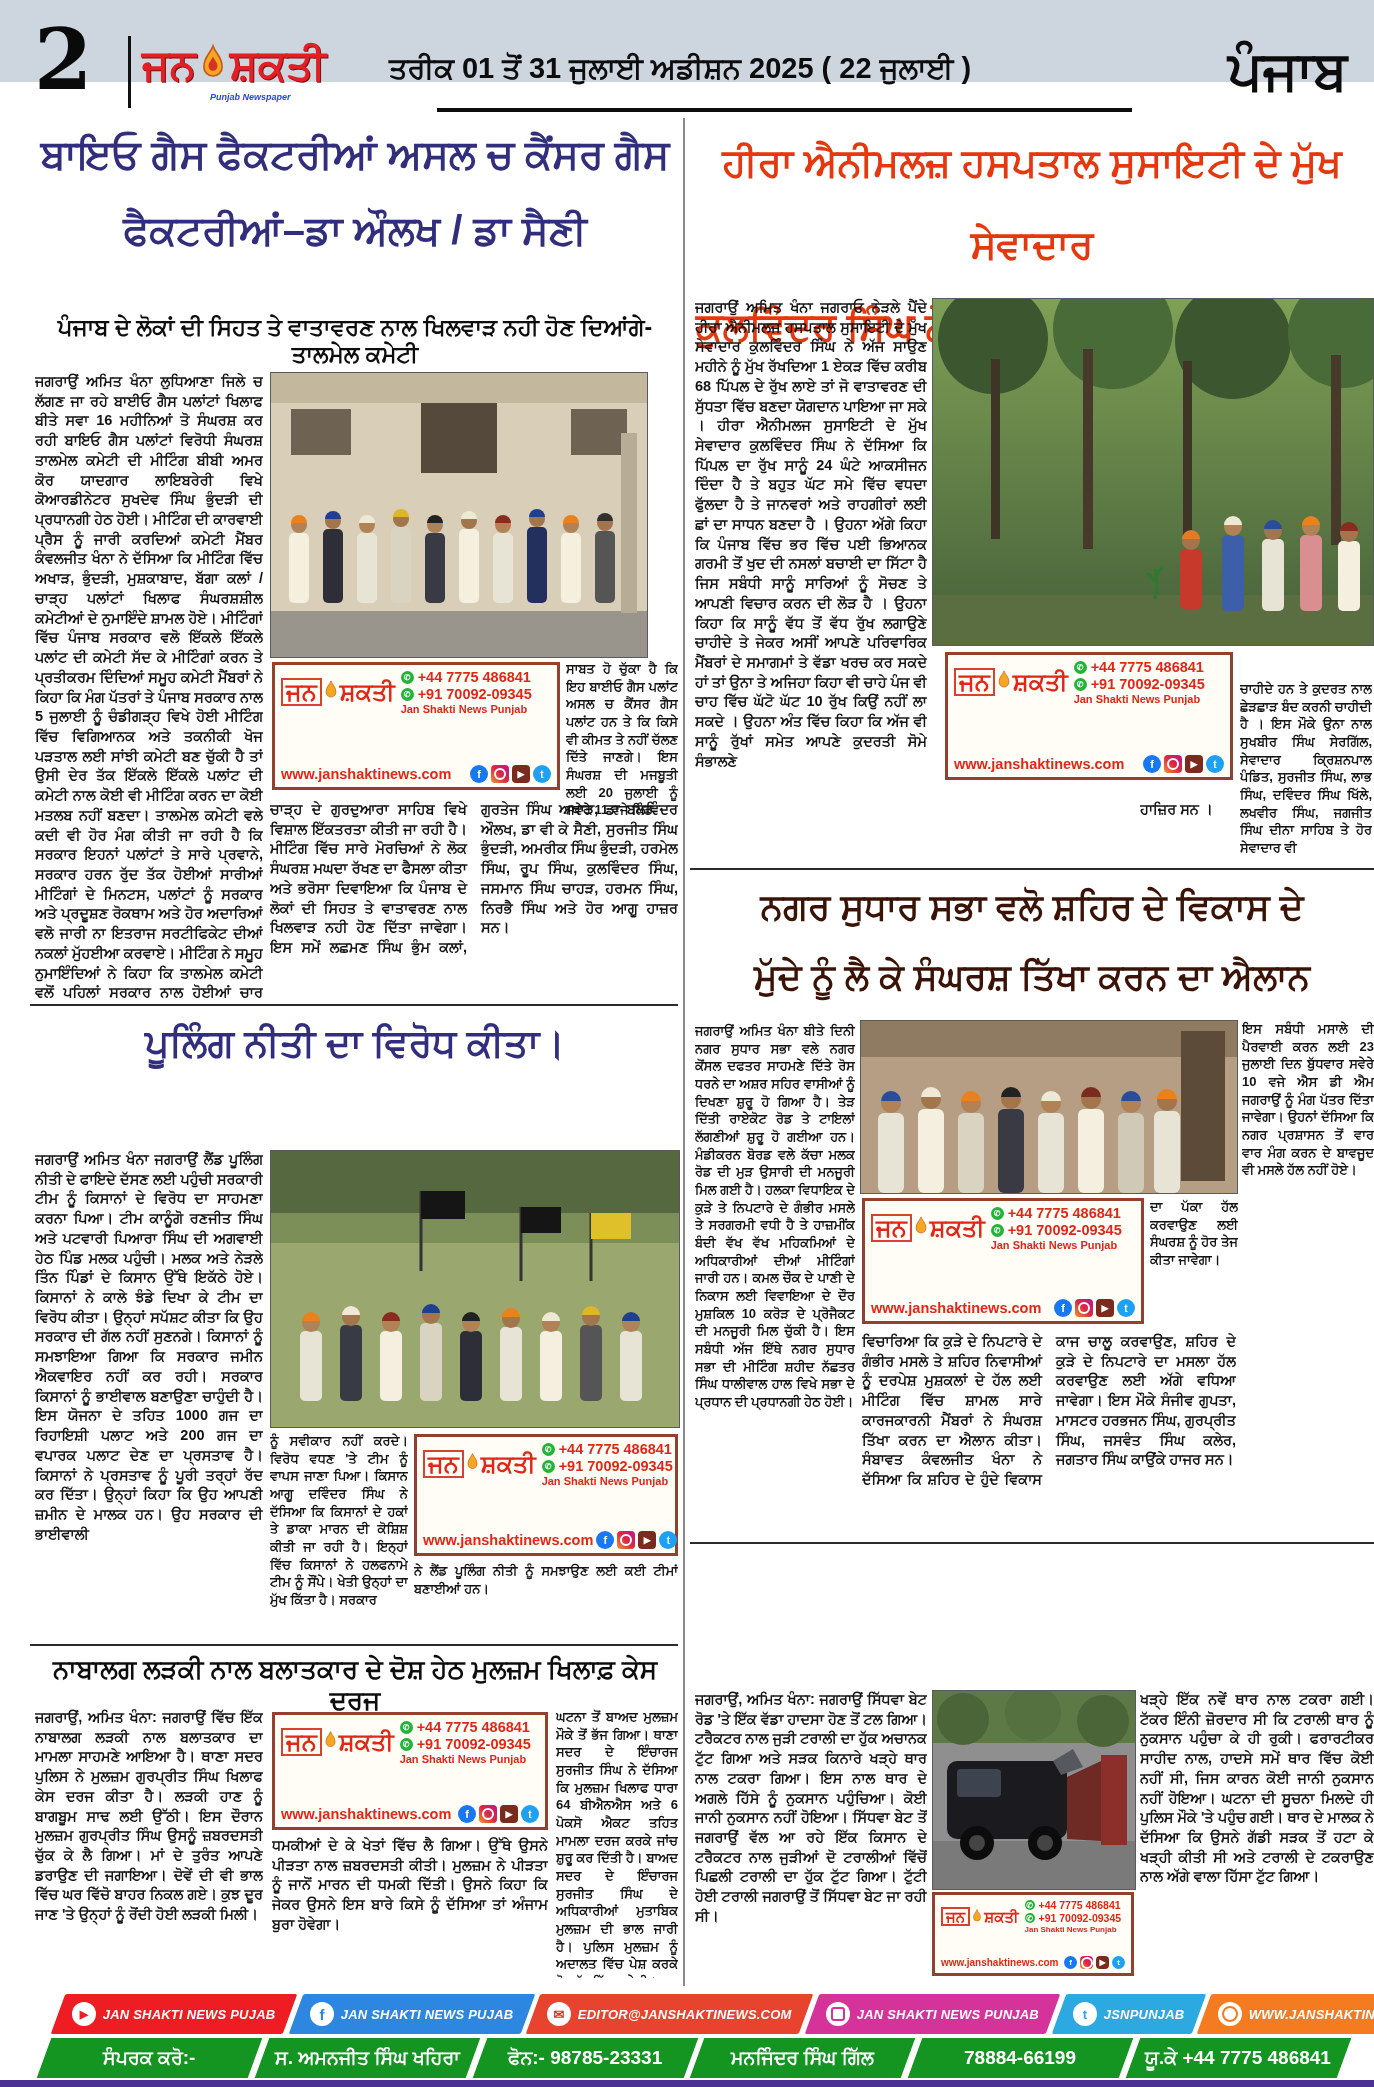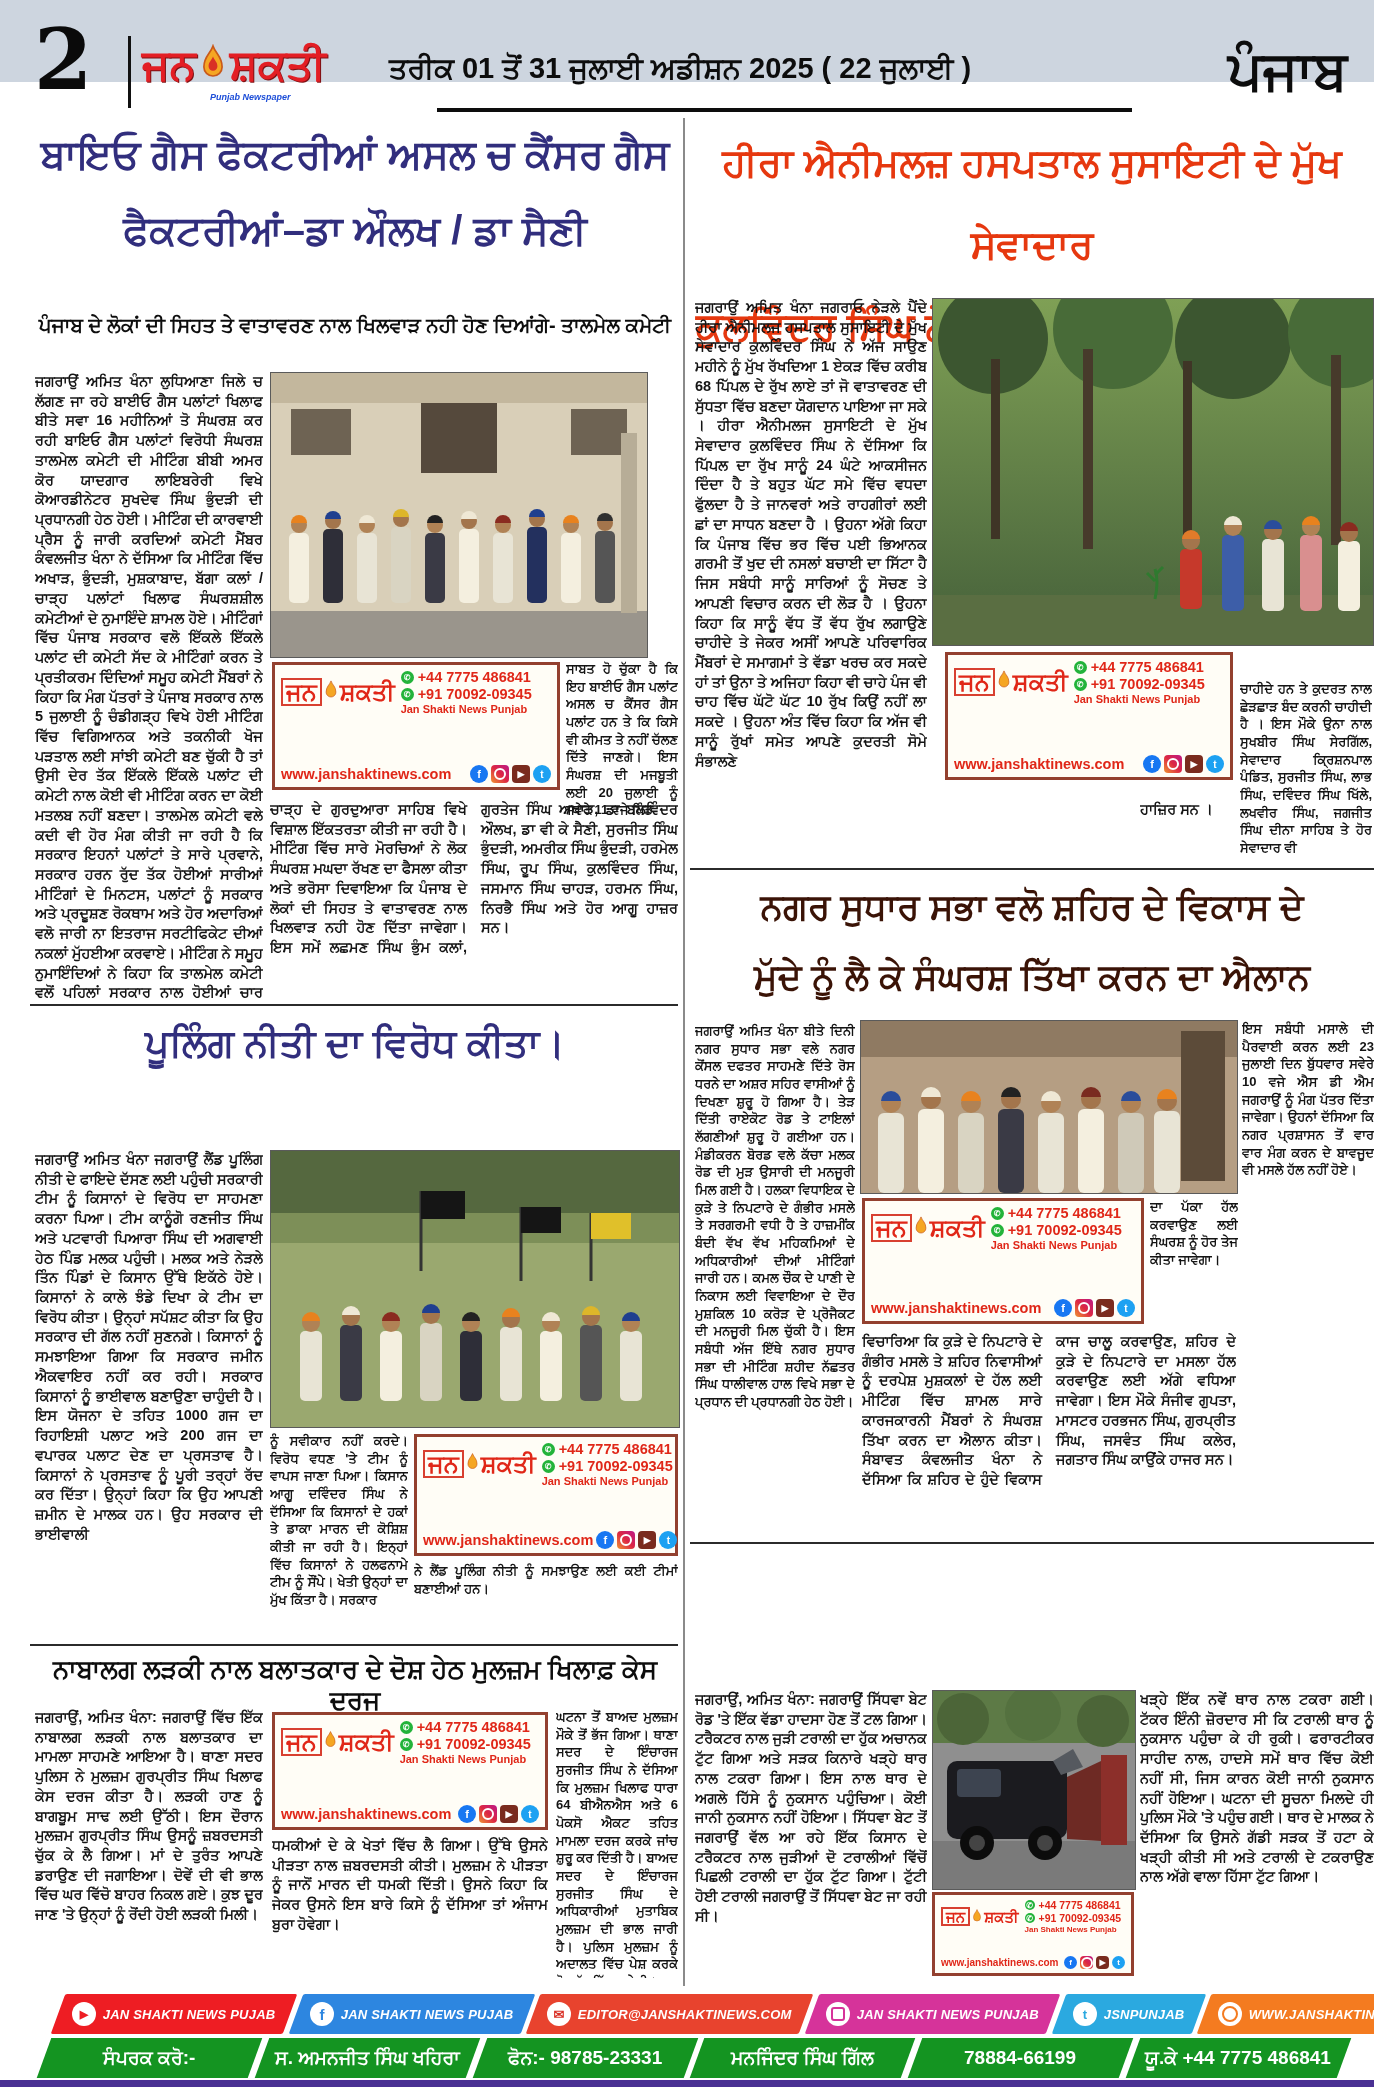--- a/index.html
+++ b/index.html
@@ -92,21 +92,21 @@
   <div class="abs logo-sub">Punjab Newspaper</div>
   <div class="abs dateline">ਤਰੀਕ 01 ਤੋਂ 31 ਜੁਲਾਈ ਅਡੀਸ਼ਨ 2025 ( 22 ਜੁਲਾਈ )</div>
   <div class="abs date-rule"></div>
   <div class="abs region">ਪੰਜਾਬ</div>
   <div class="abs vrule"></div>
 
   <div class="abs hl h-navy" style="left:30px;top:116px;width:650px;font-size:40px;line-height:76px;">
     <span class="l">ਬਾਇਓ ਗੈਸ ਫੈਕਟਰੀਆਂ ਅਸਲ ਚ ਕੈਂਸਰ ਗੈਸ</span>
     <span class="l">ਫੈਕਟਰੀਆਂ–ਡਾ ਔਲਖ / ਡਾ ਸੈਣੀ</span>
   </div>
-  <div class="abs hl h-black" style="left:30px;top:314px;width:650px;font-size:20px;">ਪੰਜਾਬ ਦੇ ਲੋਕਾਂ ਦੀ ਸਿਹਤ ਤੇ ਵਾਤਾਵਰਣ ਨਾਲ ਖਿਲਵਾੜ ਨਹੀ ਹੋਣ ਦਿਆਂਗੇ- ਤਾਲਮੇਲ ਕਮੇਟੀ</div>
+  <div class="abs hl h-black" style="left:30px;top:314px;width:650px;font-size:23px;">ਪੰਜਾਬ ਦੇ ਲੋਕਾਂ ਦੀ ਸਿਹਤ ਤੇ ਵਾਤਾਵਰਣ ਨਾਲ ਖਿਲਵਾੜ ਨਹੀ ਹੋਣ ਦਿਆਂਗੇ- ਤਾਲਮੇਲ ਕਮੇਟੀ</div>
   <div class="abs txt" style="left:35px;top:372px;width:228px;height:628px;">ਜਗਰਾਉਂ ਅਮਿਤ ਖੰਨਾ ਲੁਧਿਆਣਾ ਜਿਲੇ ਚ ਲੱਗਣ ਜਾ ਰਹੇ ਬਾਈਓ ਗੈਸ ਪਲਾਂਟਾਂ ਖਿਲਾਫ ਬੀਤੇ ਸਵਾ 16 ਮਹੀਨਿਆਂ ਤੋ ਸੰਘਰਸ਼ ਕਰ ਰਹੀ ਬਾਇਓ ਗੈਸ ਪਲਾਂਟਾਂ ਵਿਰੋਧੀ ਸੰਘਰਸ਼ ਤਾਲਮੇਲ ਕਮੇਟੀ ਦੀ ਮੀਟਿੰਗ ਬੀਬੀ ਅਮਰ ਕੋਰ ਯਾਦਗਾਰ ਲਾਇਬਰੇਰੀ ਵਿਖੇ ਕੋਆਰਡੀਨੇਟਰ ਸੁਖਦੇਵ ਸਿੰਘ ਭੁੰਦੜੀ ਦੀ ਪ੍ਰਧਾਨਗੀ ਹੇਠ ਹੋਈ। ਮੀਟਿੰਗ ਦੀ ਕਾਰਵਾਈ ਪ੍ਰੈਸ ਨੂੰ ਜਾਰੀ ਕਰਦਿਆਂ ਕਮੇਟੀ ਮੈਂਬਰ ਕੰਵਲਜੀਤ ਖੰਨਾ ਨੇ ਦੱਸਿਆ ਕਿ ਮੀਟਿੰਗ ਵਿੱਚ ਅਖਾੜ, ਭੁੰਦੜੀ, ਮੁਸ਼ਕਾਬਾਦ, ਬੱਗਾ ਕਲਾਂ / ਚਾੜ੍ਹ ਪਲਾਂਟਾਂ ਖਿਲਾਫ ਸੰਘਰਸ਼ਸ਼ੀਲ ਕਮੇਟੀਆਂ ਦੇ ਨੁਮਾਇੰਦੇ ਸ਼ਾਮਲ ਹੋਏ। ਮੀਟਿੰਗਾਂ ਵਿੱਚ ਪੰਜਾਬ ਸਰਕਾਰ ਵਲੋ ਇੱਕਲੇ ਇੱਕਲੇ ਪਲਾਂਟ ਦੀ ਕਮੇਟੀ ਸੱਦ ਕੇ ਮੀਟਿੰਗਾਂ ਕਰਨ ਤੇ ਪ੍ਰਤੀਕਰਮ ਦਿੰਦਿਆਂ ਸਮੂਹ ਕਮੇਟੀ ਮੈਂਬਰਾਂ ਨੇ ਕਿਹਾ ਕਿ ਮੰਗ ਪੱਤਰਾਂ ਤੇ ਪੰਜਾਬ ਸਰਕਾਰ ਨਾਲ 5 ਜੁਲਾਈ ਨੂੰ ਚੰਡੀਗੜ੍ਹ ਵਿਖੇ ਹੋਈ ਮੀਟਿੰਗ ਵਿੱਚ ਵਿਗਿਆਨਕ ਅਤੇ ਤਕਨੀਕੀ ਖੋਜ ਪੜਤਾਲ ਲਈ ਸਾਂਝੀ ਕਮੇਟੀ ਬਣ ਚੁੱਕੀ ਹੈ ਤਾਂ ਉਸੀ ਦੇਰ ਤੱਕ ਇੱਕਲੇ ਇੱਕਲੇ ਪਲਾਂਟ ਦੀ ਕਮੇਟੀ ਨਾਲ ਕੋਈ ਵੀ ਮੀਟਿੰਗ ਕਰਨ ਦਾ ਕੋਈ ਮਤਲਬ ਨਹੀਂ ਬਣਦਾ। ਤਾਲਮੇਲ ਕਮੇਟੀ ਵਲੇ ਕਦੀ ਵੀ ਹੋਰ ਮੰਗ ਕੀਤੀ ਜਾ ਰਹੀ ਹੈ ਕਿ ਸਰਕਾਰ ਇਹਨਾਂ ਪਲਾਂਟਾਂ ਤੇ ਸਾਰੇ ਪ੍ਰਵਾਨੇ, ਸਰਕਾਰ ਹਰਨ ਰੁੱਦ ਤੱਕ ਹੋਈਆਂ ਸਾਰੀਆਂ ਮੀਟਿੰਗਾਂ ਦੇ ਮਿਨਟਸ, ਪਲਾਂਟਾਂ ਨੂੰ ਸਰਕਾਰ ਅਤੇ ਪ੍ਰਦੂਸ਼ਣ ਰੋਕਥਾਮ ਅਤੇ ਹੋਰ ਅਦਾਰਿਆਂ ਵਲੋ ਜਾਰੀ ਨਾ ਇਤਰਾਜ ਸਰਟੀਫਿਕੇਟ ਦੀਆਂ ਨਕਲਾਂ ਮੁੱਹਈਆ ਕਰਵਾਏ। ਮੀਟਿੰਗ ਨੇ ਸਮੂਹ ਨੁਮਾਇੰਦਿਆਂ ਨੇ ਕਿਹਾ ਕਿ ਤਾਲਮੇਲ ਕਮੇਟੀ ਵਲੋਂ ਪਹਿਲਾਂ ਸਰਕਾਰ ਨਾਲ ਹੋਈਆਂ ਚਾਰ ਮੀਟਿੰਗਾਂ ਚ</div>
 
   <div class="abs photo" style="left:270px;top:372px;width:376px;height:284px;">
     <svg viewBox="0 0 376 284" preserveAspectRatio="none">
       <rect width="376" height="284" fill="#d9cfb8"></rect>
       <rect width="376" height="30" fill="#c3b79d"></rect>
       <rect x="20" y="36" width="60" height="46" fill="#6e6353"></rect>
       <rect x="150" y="30" width="76" height="70" fill="#55493c"></rect>
       <rect x="300" y="36" width="56" height="46" fill="#6e6353"></rect>
       <rect y="238" width="376" height="46" fill="#9a958c"></rect>
@@ -333,21 +333,21 @@
     <div class="card-bot">
       <span class="web">www.janshaktinews.com</span>
       <span class="sic fb">f</span>
       <span class="sic ig">
           <i></i>
         </span>
       <span class="sic yt">▶</span>
       <span class="sic tw">t</span>
     </div>
   </div>
-  <div class="abs txt" style="left:272px;top:1836px;width:276px;height:142px;font-family:Liberation Serif, serif;">ਧਮਕੀਆਂ ਦੇ ਕੇ ਖੇਤਾਂ ਵਿੱਚ ਲੈ ਗਿਆ। ਉੱਥੇ ਉਸਨੇ ਪੀੜਤਾ ਨਾਲ ਜ਼ਬਰਦਸਤੀ ਕੀਤੀ। ਮੁਲਜ਼ਮ ਨੇ ਪੀੜਤਾ ਨੂੰ ਜਾਨੋਂ ਮਾਰਨ ਦੀ ਧਮਕੀ ਦਿੱਤੀ। ਉਸਨੇ ਕਿਹਾ ਕਿ ਜੇਕਰ ਉਸਨੇ ਇਸ ਬਾਰੇ ਕਿਸੇ ਨੂੰ ਦੱਸਿਆ ਤਾਂ ਅੰਜਾਮ ਬੁਰਾ ਹੋਵੇਗਾ।</div>
+  <div class="abs txt" style="left:272px;top:1836px;width:276px;height:142px;">ਧਮਕੀਆਂ ਦੇ ਕੇ ਖੇਤਾਂ ਵਿੱਚ ਲੈ ਗਿਆ। ਉੱਥੇ ਉਸਨੇ ਪੀੜਤਾ ਨਾਲ ਜ਼ਬਰਦਸਤੀ ਕੀਤੀ। ਮੁਲਜ਼ਮ ਨੇ ਪੀੜਤਾ ਨੂੰ ਜਾਨੋਂ ਮਾਰਨ ਦੀ ਧਮਕੀ ਦਿੱਤੀ। ਉਸਨੇ ਕਿਹਾ ਕਿ ਜੇਕਰ ਉਸਨੇ ਇਸ ਬਾਰੇ ਕਿਸੇ ਨੂੰ ਦੱਸਿਆ ਤਾਂ ਅੰਜਾਮ ਬੁਰਾ ਹੋਵੇਗਾ।</div>
   <div class="abs txt txt-sm" style="left:556px;top:1708px;width:122px;height:270px;">ਘਟਨਾ ਤੋਂ ਬਾਅਦ ਮੁਲਜ਼ਮ ਮੌਕੇ ਤੋਂ ਭੱਜ ਗਿਆ। ਥਾਣਾ ਸਦਰ ਦੇ ਇੰਚਾਰਜ ਸੁਰਜੀਤ ਸਿੰਘ ਨੇ ਦੱਸਿਆ ਕਿ ਮੁਲਜ਼ਮ ਖਿਲਾਫ ਧਾਰਾ 64 ਬੀਐਨਐਸ ਅਤੇ 6 ਪੋਕਸੋ ਐਕਟ ਤਹਿਤ ਮਾਮਲਾ ਦਰਜ ਕਰਕੇ ਜਾਂਚ ਸ਼ੁਰੂ ਕਰ ਦਿੱਤੀ ਹੈ। ਬਾਅਦ ਸਦਰ ਦੇ ਇੰਚਾਰਜ ਸੁਰਜੀਤ ਸਿੰਘ ਦੇ ਅਧਿਕਾਰੀਆਂ ਮੁਤਾਬਿਕ ਮੁਲਜ਼ਮ ਦੀ ਭਾਲ ਜਾਰੀ ਹੈ। ਪੁਲਿਸ ਮੁਲਜ਼ਮ ਨੂੰ ਅਦਾਲਤ ਵਿੱਚ ਪੇਸ਼ ਕਰਕੇ ਹੋਰ ਪੁੱਛਗਿੱਛ ਕਰੇਗੀ।</div>
 
   <div class="abs hl h-red" style="left:690px;top:122px;width:684px;font-size:39px;line-height:82px;">
     <span class="l">ਹੀਰਾ ਐਨੀਮਲਜ਼ ਹਸਪਤਾਲ ਸੁਸਾਇਟੀ ਦੇ ਮੁੱਖ ਸੇਵਾਦਾਰ</span>
     <span class="l">ਕੁਲਵਿੰਦਰ ਸਿੰਘ ਨੇ 1 ਏਕੜ 'ਚ 68 ਪਿੱਪਲ ਦੇ ਰੁੱਖ ਲਾਏ ।</span>
   </div>
   <div class="abs txt" style="left:695px;top:298px;width:232px;height:556px;">ਜਗਰਾਉਂ ਅਮਿਤ ਖੰਨਾ ਜਗਰਾਓ ਨੇੜਲੇ ਪੈਂਦੇ ਹੀਰਾ ਐਨੀਮਲਜ ਹਸਪਤਾਲ ਸੁਸਾਇਟੀ ਦੇ ਮੁੱਖ ਸੇਵਾਦਾਰ ਕੁਲਵਿੰਦਰ ਸਿੰਘ ਨੇ ਅੱਜ ਸਾਉਣ ਮਹੀਨੇ ਨੂੰ ਮੁੱਖ ਰੱਖਦਿਆ 1 ਏਕੜ ਵਿੱਚ ਕਰੀਬ 68 ਪਿੱਪਲ ਦੇ ਰੁੱਖ ਲਾਏ ਤਾਂ ਜੋ ਵਾਤਾਵਰਣ ਦੀ ਸੁੱਧਤਾ ਵਿੱਚ ਬਣਦਾ ਯੋਗਦਾਨ ਪਾਇਆ ਜਾ ਸਕੇ । ਹੀਰਾ ਐਨੀਮਲਜ ਸੁਸਾਇਟੀ ਦੇ ਮੁੱਖ ਸੇਵਾਦਾਰ ਕੁਲਵਿੰਦਰ ਸਿੰਘ ਨੇ ਦੱਸਿਆ ਕਿ ਪਿੱਪਲ ਦਾ ਰੁੱਖ ਸਾਨੂੰ 24 ਘੰਟੇ ਆਕਸੀਜਨ ਦਿੰਦਾ ਹੈ ਤੇ ਬਹੁਤ ਘੱਟ ਸਮੇ ਵਿੱਚ ਵਧਦਾ ਫੁੱਲਦਾ ਹੈ ਤੇ ਜਾਨਵਰਾਂ ਅਤੇ ਰਾਹਗੀਰਾਂ ਲਈ ਛਾਂ ਦਾ ਸਾਧਨ ਬਣਦਾ ਹੈ । ਉਹਨਾ ਅੱਗੇ ਕਿਹਾ ਕਿ ਪੰਜਾਬ ਵਿੱਚ ਭਰ ਵਿੱਚ ਪਈ ਭਿਆਨਕ ਗਰਮੀ ਤੋਂ ਖੁਦ ਦੀ ਨਸਲਾਂ ਬਚਾਈ ਦਾ ਸਿੱਟਾ ਹੈ ਜਿਸ ਸਬੰਧੀ ਸਾਨੂੰ ਸਾਰਿਆਂ ਨੂੰ ਸੋਚਣ ਤੇ ਆਪਣੀ ਵਿਚਾਰ ਕਰਨ ਦੀ ਲੋੜ ਹੈ । ਉਹਨਾ ਕਿਹਾ ਕਿ ਸਾਨੂੰ ਵੱਧ ਤੋਂ ਵੱਧ ਰੁੱਖ ਲਗਾਉਣੇ ਚਾਹੀਦੇ ਤੇ ਜੇਕਰ ਅਸੀਂ ਆਪਣੇ ਪਰਿਵਾਰਿਕ ਮੈਂਬਰਾਂ ਦੇ ਸਮਾਗਮਾਂ ਤੇ ਵੱਡਾ ਖਰਚ ਕਰ ਸਕਦੇ ਹਾਂ ਤਾਂ ਉਨਾ ਤੇ ਅਜਿਹਾ ਕਿਹਾ ਵੀ ਚਾਹੇ ਪੰਜ ਵੀ ਚਾਹ ਵਿੱਚ ਘੱਟੋ ਘੱਟ 10 ਰੁੱਖ ਕਿਉਂ ਨਹੀਂ ਲਾ ਸਕਦੇ । ਉਹਨਾ ਅੰਤ ਵਿੱਚ ਕਿਹਾ ਕਿ ਅੱਜ ਵੀ ਸਾਨੂੰ ਰੁੱਖਾਂ ਸਮੇਤ ਆਪਣੇ ਕੁਦਰਤੀ ਸੋਮੇ ਸੰਭਾਲਣੇ</div>
 
   <div class="abs photo" style="left:932px;top:298px;width:440px;height:346px;">
     <svg viewBox="0 0 440 346" preserveAspectRatio="none">

